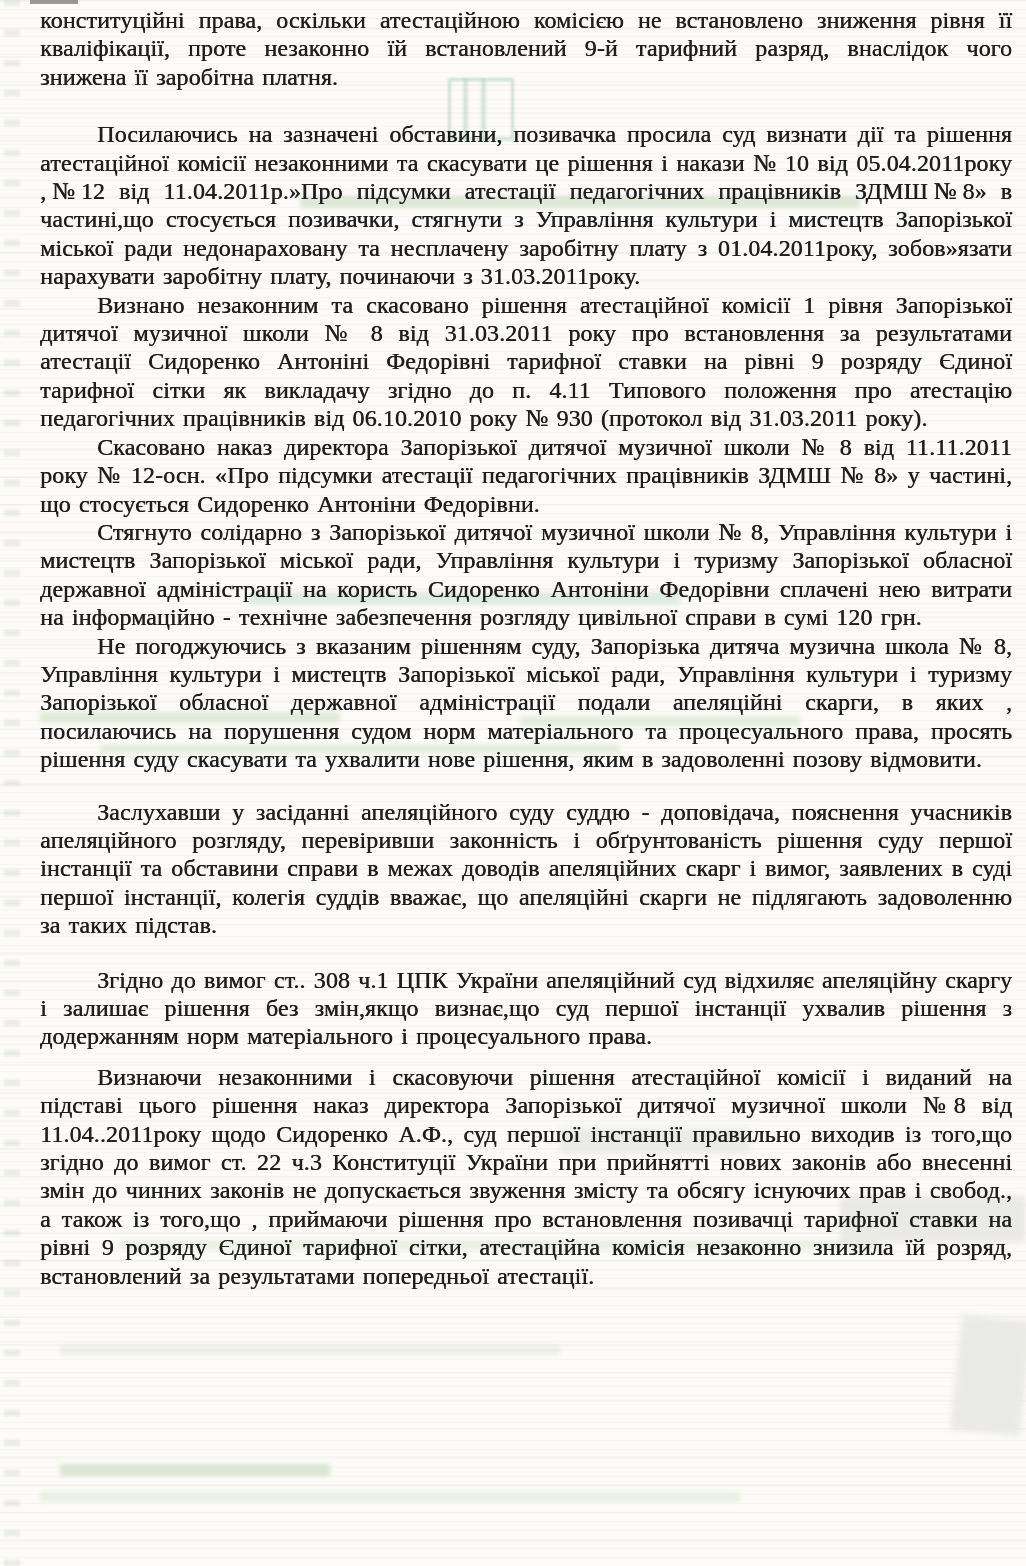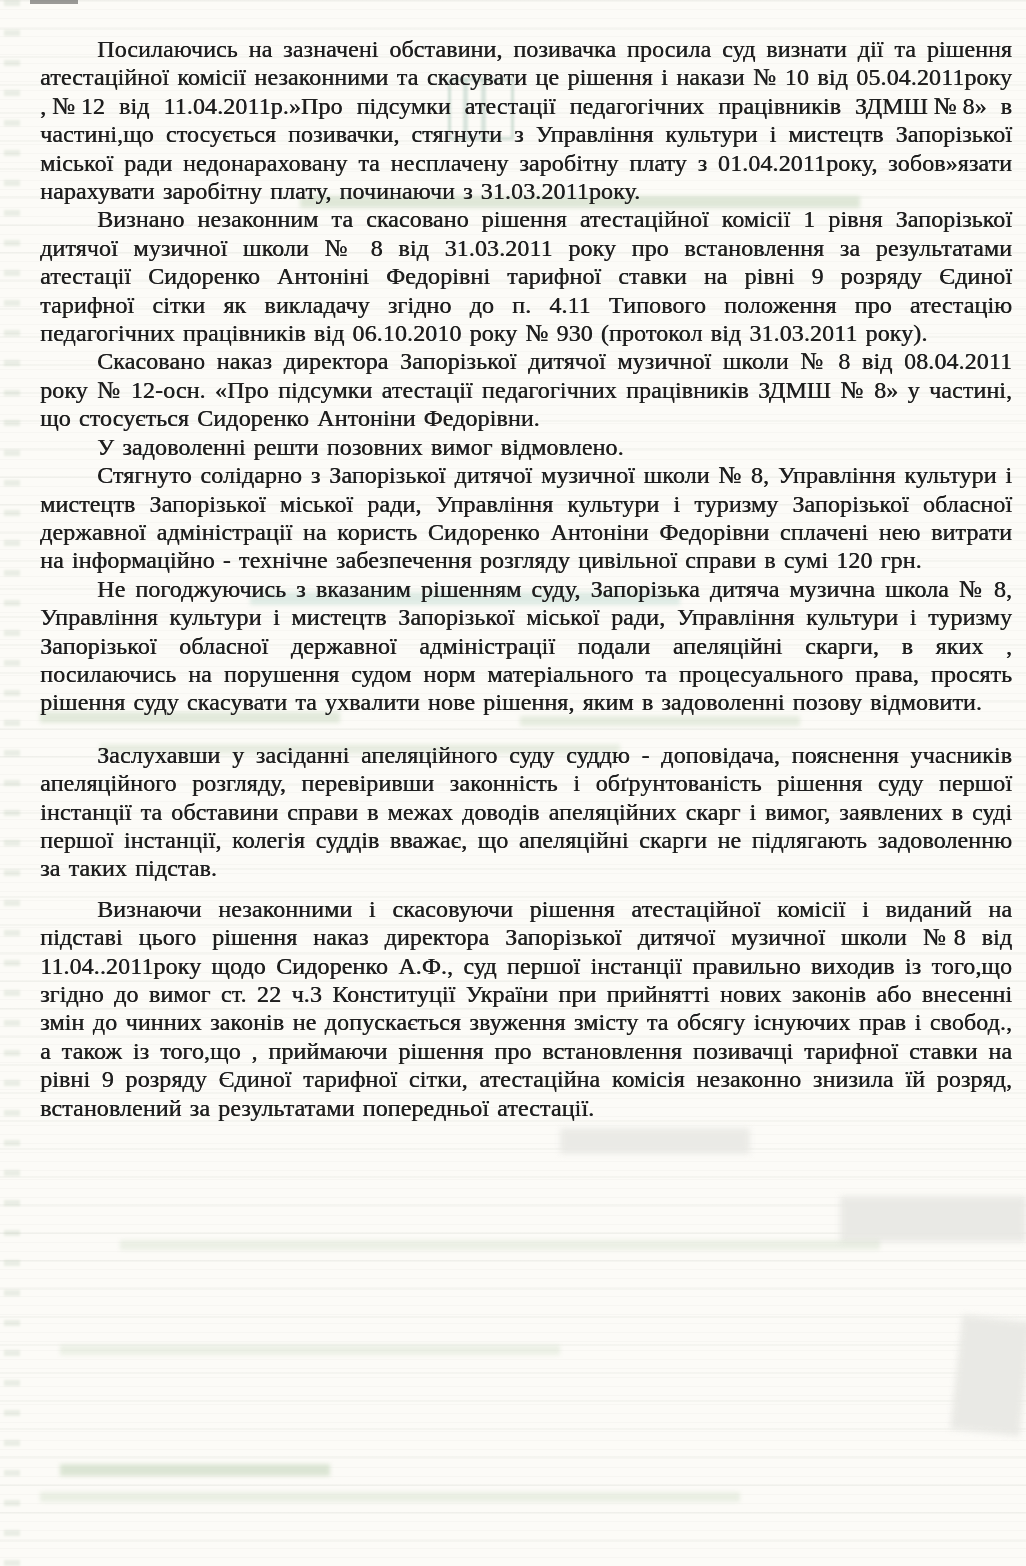--- a/index.html
+++ b/index.html
@@ -93,22 +93,23 @@
   <div class="artifact smudge-green a-s4"></div>
   <div class="artifact smudge-green a-s5"></div>
   <div class="artifact smudge-gray  a-s6"></div>
   <div class="artifact smudge-gray  a-s7"></div>
   <div class="artifact smudge-gray  a-s8"></div>
   <div class="artifact smudge-green a-s9"></div>
   <div class="artifact smudge-green a-s10"></div>
   <div class="artifact smudge-green a-s11"></div>
   <div class="artifact smudge-green a-s12"></div>
 
+  <p class="para no-indent">конституційні права, оскільки атестаційною комісією не  встановлено зниження  рівня її кваліфікації, проте незаконно їй встановлений 9-й  тарифний разряд, внаслідок чого знижена  її заробітна платня.</p>
   <p class="para mt-blank">Посилаючись на зазначені обставини, позивачка просила суд визнати дії  та рішення атестаційної комісії  незаконними  та скасувати це  рішення і накази № 10 від 05.04.2011року ,№12 від 11.04.2011р.»Про підсумки атестації  педагогічних працівників ЗДМШ№8»  в частині,що стосується позивачки, стягнути з Управління культури і мистецтв Запорізької міської ради недонараховану  та несплачену  заробітну плату  з 01.04.2011року, зобов»язати нарахувати заробітну плату, починаючи з 31.03.2011року.</p>
   <p class="para">Визнано незаконним та скасовано рішення атестаційної комісії 1 рівня Запорізької дитячої музичної школи № 8 від 31.03.2011 року про встановлення за результатами атестації Сидоренко Антоніні Федорівні тарифної ставки на рівні 9 розряду Єдиної тарифної сітки як викладачу згідно до  п. 4.11 Типового положення про атестацію педагогічних працівників від 06.10.2010 року № 930 (протокол від 31.03.2011 року).</p>
-  <p class="para">Скасовано наказ директора Запорізької дитячої музичної школи № 8 від 08.04.2011 року № 12-осн. «Про підсумки атестації педагогічних працівників ЗДМШ № 8» у частині, що стосується Сидоренко Антоніни Федорівни.</p>
-  <p class="para">У задоволенні решти позовних вимог відмовлено.</p>
+  <p class="para">Скасовано наказ директора Запорізької дитячої музичної школи № 8 від 11.11.2011 року № 12-осн. «Про підсумки атестації педагогічних працівників ЗДМШ № 8» у частині, що стосується Сидоренко Антоніни Федорівни.</p>
   <p class="para">Стягнуто солідарно з Запорізької дитячої музичної школи № 8, Управління культури і мистецтв Запорізької міської ради, Управління культури і туризму Запорізької обласної державної адміністрації на користь Сидоренко Антоніни Федорівни сплачені нею витрати на інформаційно - технічне забезпечення розгляду цивільної справи в сумі 120 грн.</p>
   <p class="para">Не погоджуючись з вказаним рішенням суду, Запорізька дитяча музична школа № 8, Управління культури і мистецтв Запорізької міської ради, Управління культури і туризму Запорізької обласної державної адміністрації подали апеляційні скарги, в яких , посилаючись на порушення судом норм матеріального та процесуального права, просять рішення суду скасувати та ухвалити нове рішення, яким в задоволенні позову відмовити.</p>
   <p class="para mt-big">Заслухавши у засіданні апеляційного суду суддю - доповідача, пояснення учасників апеляційного розгляду, перевіривши законність і обґрунтованість рішення суду першої інстанції та обставини справи в межах доводів апеляційних скарг і вимог, заявлених в суді першої інстанції, колегія суддів вважає, що апеляційні  скарги не підлягають задоволенню за таких підстав.</p>
+  <p class="para mt-med">Згідно до вимог ст.. 308 ч.1 ЦПК України  апеляційний суд  відхиляє  апеляційну скаргу і залишає  рішення без змін,якщо визнає,що суд першої інстанції ухвалив рішення з додержанням норм матеріального і процесуального права.</p>
   <p class="para mt-med2">Визнаючи незаконними  і скасовуючи рішення атестаційної комісії  і  виданий на підставі цього рішення наказ  директора Запорізької дитячої музичної школи №8 від 11.04..2011року щодо Сидоренко А.Ф., суд першої інстанції правильно виходив із того,що згідно до вимог ст. 22 ч.3 Конституції України при прийнятті нових законів або внесенні змін до чинних законів не допускається звуження змісту та обсягу існуючих прав і свобод., а також із того,що , приймаючи рішення про встановлення позивачці тарифної ставки на рівні 9 розряду Єдиної тарифної сітки, атестаційна комісія незаконно знизила їй розряд, встановлений за результатами попередньої атестації.</p>
 
 </main>
 
 </body></html>

